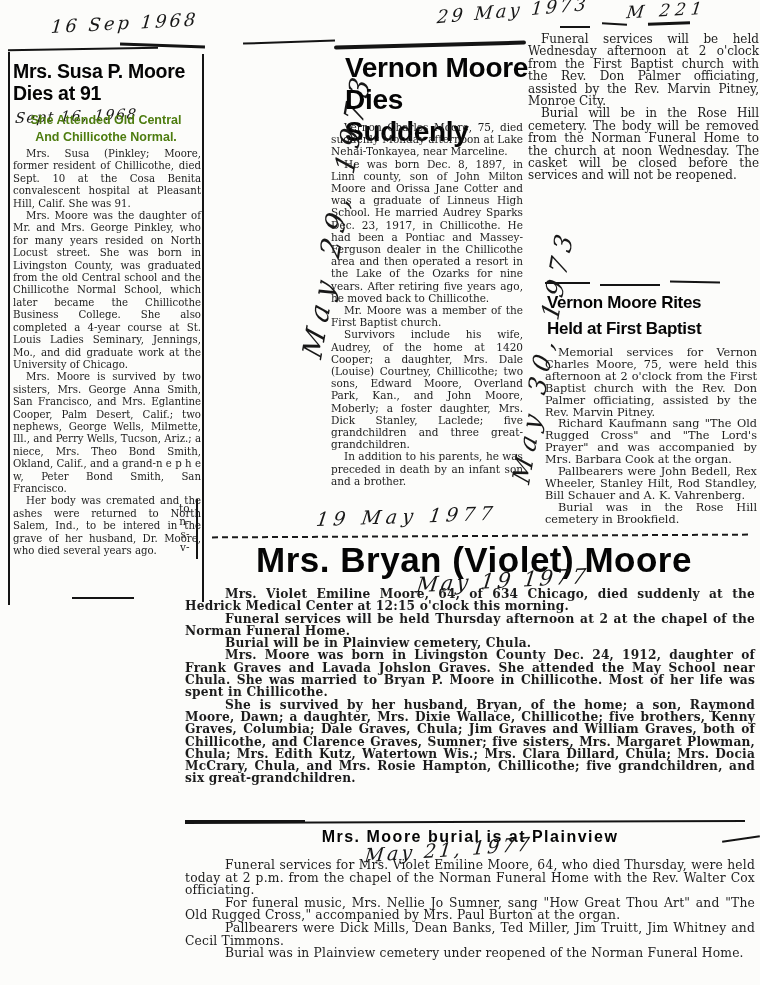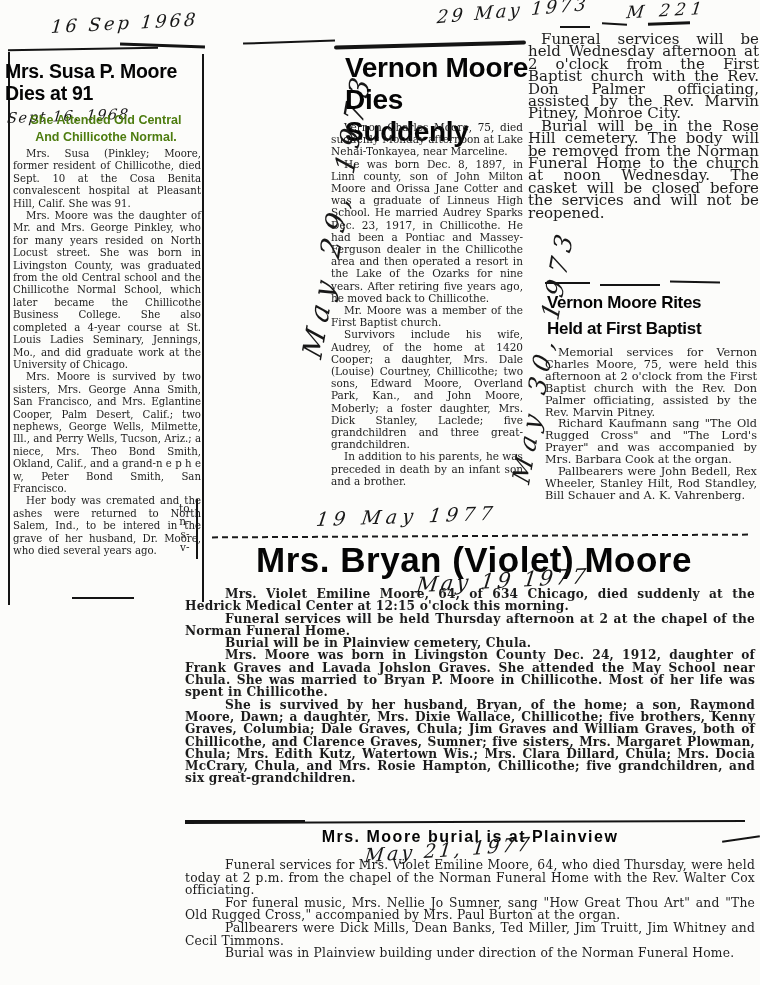--- a/index.html
+++ b/index.html
@@ -40,21 +40,21 @@
 
   <div class="hw" data-name="handwritten-date-top-left" style="left:52px;top:16px;font-size:18px;letter-spacing:3px;transform:rotate(-3deg) skewX(-8deg);">16 Sep 1968</div>
   <div class="hw" data-name="handwritten-date-top-center" style="left:438px;top:6px;font-size:18px;letter-spacing:3px;transform:rotate(-5deg) skewX(-10deg);">29 May 1973</div>
   <div class="hw" data-name="handwritten-catalog-code" style="left:628px;top:2px;font-size:17px;letter-spacing:5px;transform:rotate(-3deg) skewX(-10deg);">M 221</div>
 
   <div class="hline" data-name="susa-clipping-top-edge" style="left:8px;top:48px;width:150px;height:2px;transform:rotate(-1deg);"></div>
   <div class="hline" data-name="susa-clipping-top-edge-right" style="left:120px;top:44px;width:85px;height:3px;transform:rotate(2deg);"></div>
   <div class="vline" data-name="susa-clipping-left-border" style="left:8px;top:52px;width:2px;height:553px;"></div>
   <div class="vline" data-name="susa-clipping-right-border" style="left:202px;top:54px;width:2px;height:548px;"></div>
 
-  <div class="headline" data-name="susa-headline" style="left:5px;top:60px;width:192px;font-size:19.5px;line-height:1.15;">
+  <div class="headline" data-name="susa-headline" style="left:13px;top:60px;width:192px;font-size:19.5px;line-height:1.15;">
     <div data-name="susa-headline-line1">Mrs. Susa P. Moore</div>
     <div data-name="susa-headline-line2-row">
       <span data-name="susa-headline-line2">Dies at 91</span>
       <span class="hw" data-name="handwritten-susa-inline-date" style="position:static;display:inline-block;font-size:14.5px;font-weight:normal;letter-spacing:1.5px;transform:rotate(-2deg) skewX(-8deg);margin-left:3px;">Sept 16, 1968</span>
     </div>
   </div>
 
   <div class="subhead" data-name="susa-subhead" style="left:18px;top:112px;width:176px;font-size:12.5px;line-height:1.35;">She Attended Old Central
 And Chillicothe Normal.</div>
 
@@ -82,40 +82,41 @@
       <p data-name="paragraph">He was born Dec. 8, 1897, in Linn county, son of John Milton Moore and Orissa Jane Cotter and was a graduate of Linneus High School. He married Audrey Sparks Dec. 23, 1917, in Chillicothe. He had been a Pontiac and Massey-Ferguson dealer in the Chillicothe area and then operated a resort in the Lake of the Ozarks for nine years. After retiring five years ago, he moved back to Chillicothe.</p>
       <p data-name="paragraph">Mr. Moore was a member of the First Baptist church.</p>
       <p data-name="paragraph">Survivors include his wife, Audrey, of the home at 1420 Cooper; a daughter, Mrs. Dale (Louise) Courtney, Chillicothe; two sons, Edward Moore, Overland Park, Kan., and John Moore, Moberly; a foster daughter, Mrs. Dick Stanley, Laclede; five grandchildren and three great-grandchildren.</p>
       <p data-name="paragraph">In addition to his parents, he was preceded in death by an infant son and a brother.</p>
     </div>
 
   <div class="hline" data-name="vernon-cont-torn-mark-1" style="left:560px;top:26px;width:30px;height:2px;"></div>
   <div class="hline" data-name="vernon-cont-torn-mark-2" style="left:602px;top:23px;width:25px;height:2px;transform:rotate(3deg);"></div>
   <div class="hline" data-name="vernon-cont-torn-mark-3" style="left:648px;top:22px;width:42px;height:3px;transform:rotate(-2deg);"></div>
 
-  <div class="col" data-name="vernon-dies-continuation-body" style="left:528px;top:33px;width:231px;font-size:15px;line-height:12.4px;">
+  <div class="col" data-name="vernon-dies-continuation-body" style="left:528px;top:33px;width:231px;font-size:12px;line-height:12.4px;">
       <p data-name="paragraph">Funeral services will be held Wednesday afternoon at 2 o'clock from the First Baptist church with the Rev. Don Palmer officiating, assisted by the Rev. Marvin Pitney, Monroe City.</p>
       <p data-name="paragraph">Burial will be in the Rose Hill cemetery. The body will be removed from the Norman Funeral Home to the church at noon Wednesday. The casket will be closed before the services and will not be reopened.</p>
     </div>
 
   <div class="hline" data-name="rites-separator-dash-1" style="left:545px;top:282px;width:45px;height:2px;"></div>
   <div class="hline" data-name="rites-separator-dash-2" style="left:600px;top:284px;width:60px;height:2px;"></div>
   <div class="hline" data-name="rites-separator-dash-3" style="left:670px;top:281px;width:50px;height:2px;transform:rotate(1deg);"></div>
 
   <div class="hw" data-name="handwritten-vernon-rites-margin-date" style="left:507px;top:478px;font-size:25px;letter-spacing:7px;transform:rotate(-80deg) skewX(-8deg);">May 30, 1973</div>
 
   <div class="headline" data-name="vernon-rites-headline" style="left:547px;top:290px;width:215px;font-size:17px;line-height:1.5;">
     <div data-name="vernon-rites-headline-line1">Vernon Moore Rites</div>
     <div data-name="vernon-rites-headline-line2">Held at First Baptist</div>
   </div>
 
   <div class="col" data-name="vernon-rites-body" style="left:545px;top:347px;width:212px;font-size:11.3px;line-height:11.9px;">
       <p data-name="paragraph">Memorial services for Vernon Charles Moore, 75, were held this afternoon at 2 o'clock from the First Baptist church with the Rev. Don Palmer officiating, assisted by the Rev. Marvin Pitney.</p>
       <p data-name="paragraph">Richard Kaufmann sang "The Old Rugged Cross" and "The Lord's Prayer" and was accompanied by Mrs. Barbara Cook at the organ.</p>
       <p data-name="paragraph">Pallbearers were John Bedell, Rex Wheeler, Stanley Hilt, Rod Standley, Bill Schauer and A. K. Vahrenberg.</p>
+      <p data-name="paragraph">Burial was in the Rose Hill cemetery in Brookfield.</p>
     </div>
 
   <div class="frag" data-name="cutoff-column-fragment" style="left:179px;top:502px;">to
 n-
 s-
 v-</div>
   <div class="vline" data-name="violet-clipping-left-edge" style="left:196px;top:499px;width:2px;height:60px;"></div>
 
   <div class="hw" data-name="handwritten-violet-top-date" style="left:318px;top:508px;font-size:19px;letter-spacing:5px;transform:rotate(-2deg) skewX(-10deg);">19 May 1977</div>
 
@@ -140,17 +141,17 @@
   <div class="hline" data-name="burial-torn-mark-top-right" style="left:722px;top:838px;width:38px;height:2px;transform:rotate(-8deg);"></div>
 
   <div class="headline" data-name="burial-headline" style="left:210px;top:828px;width:520px;font-size:16px;text-align:center;letter-spacing:1.5px;">Mrs. Moore burial is at Plainview</div>
 
   <div class="hw" data-name="handwritten-burial-inline-date" style="left:366px;top:844px;font-size:19px;letter-spacing:3px;transform:rotate(-4deg) skewX(-10deg);z-index:3;">May 21, 1977</div>
 
   <div class="col" data-name="burial-body" style="left:185px;top:859px;width:570px;font-size:12.3px;line-height:12.6px;letter-spacing:0.2px;">
       <p data-name="paragraph">Funeral services for Mrs. Violet Emiline Moore, 64, who died Thursday, were held today at 2 p.m. from the chapel of the Norman Funeral Home with the Rev. Walter Cox officiating.</p>
       <p data-name="paragraph">For funeral music, Mrs. Nellie Jo Sumner, sang "How Great Thou Art" and "The Old Rugged Cross," accompanied by Mrs. Paul Burton at the organ.</p>
       <p data-name="paragraph">Pallbearers were Dick Mills, Dean Banks, Ted Miller, Jim Truitt, Jim Whitney and Cecil Timmons.</p>
-      <p data-name="paragraph">Burial was in Plainview building under direction of the Norman Funeral Home.</p>
+      <p data-name="paragraph">Burial was in Plainview cemetery under reopened of the Norman Funeral Home.</p>
     </div>
   <style>.page [data-name="burial-body"] p{text-indent:40px;}</style>
 
 </div>
 
 </body></html>

